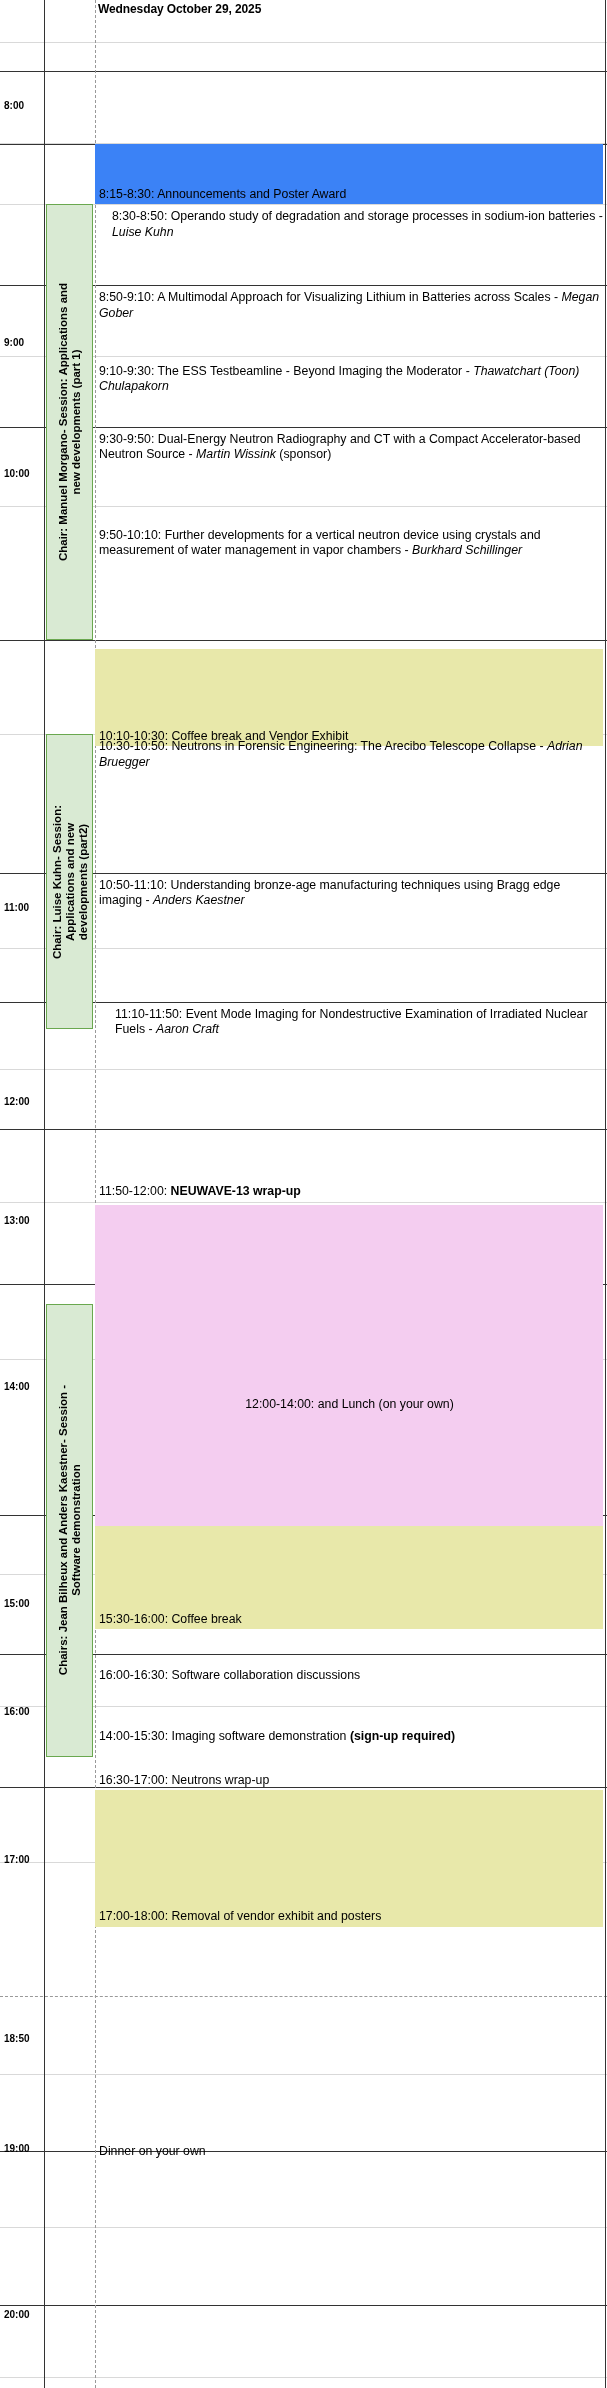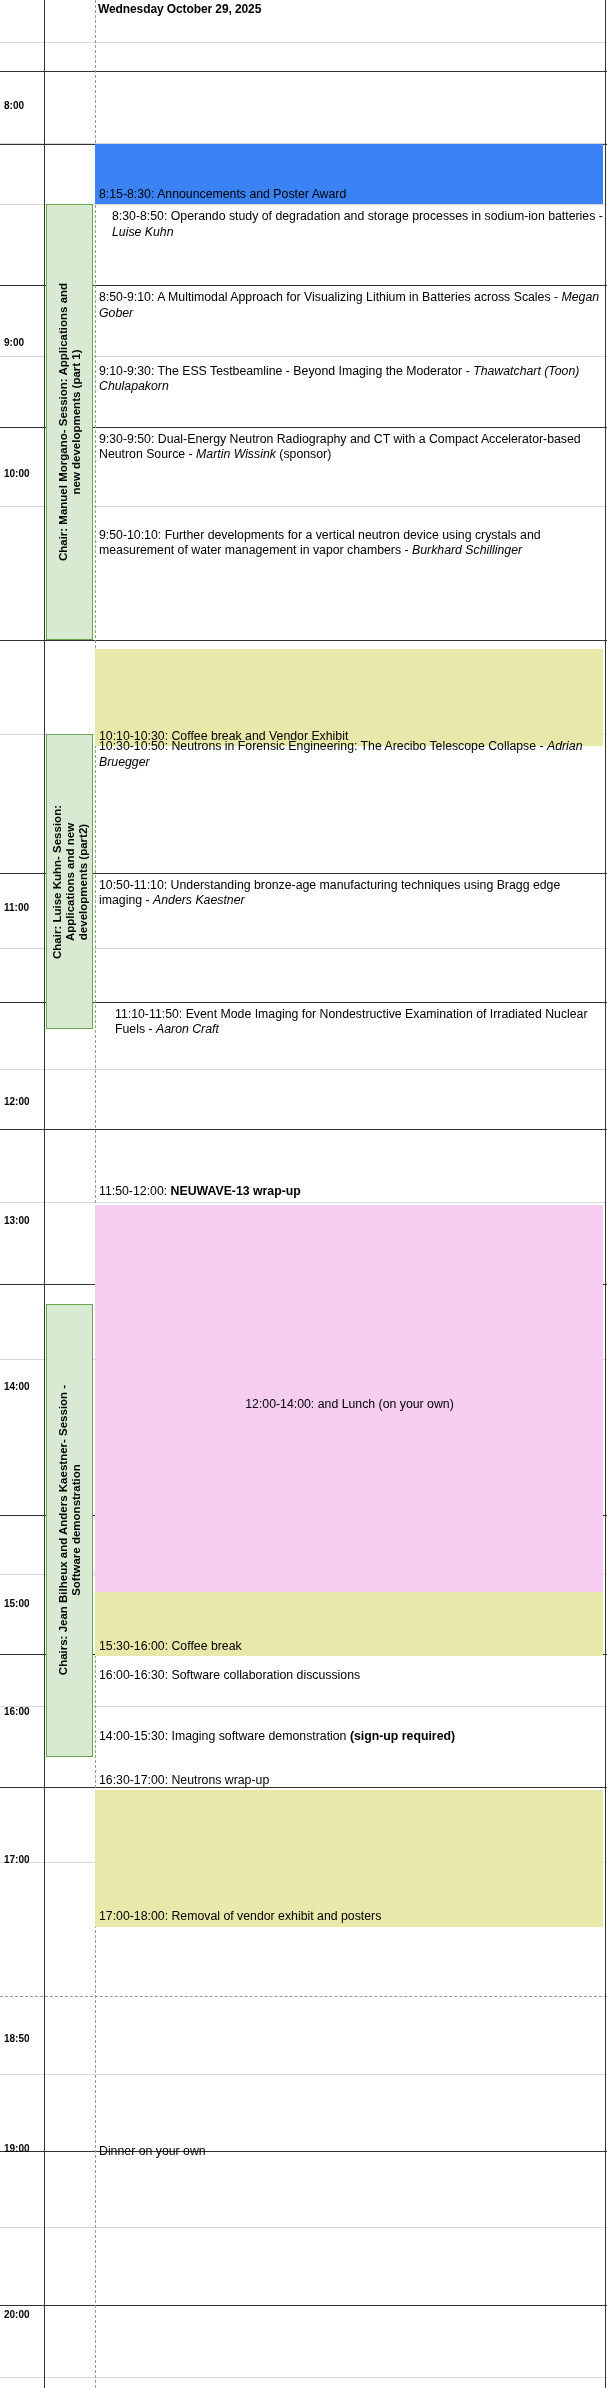--- a/index.html
+++ b/index.html
@@ -271,21 +271,21 @@
       <span>12:00-14:00:</span><span> and Lunch (on your own)</span>
     </div>
   </div>
 
   <div class="event white" style="top: 1608.52px; height: 319.902px;">
     <div class="body" style="position: absolute; left: 4px; right: 3px; top: 120.151px;">
       <span>14:00-15:30:</span><span> Imaging software demonstration </span><span class="bold">(sign-up required)</span>
     </div>
   </div>
 
-  <div class="event yellow bottom" style="top: 1592px; height: 64px; padding-left: 40px;">
+  <div class="event yellow bottom" style="top: 1526px; height: 103px; padding-left: 40px;">
     <div class="body">
       <span>15:30-16:00:</span><span> Coffee break</span>
     </div>
   </div>
 
   <div class="event white" style="top: 1665.59px; height: 36.0453px;">
     <div class="body">
       <span>16:00-16:30:</span><span> Software collaboration discussions</span>
     </div>
   </div>

